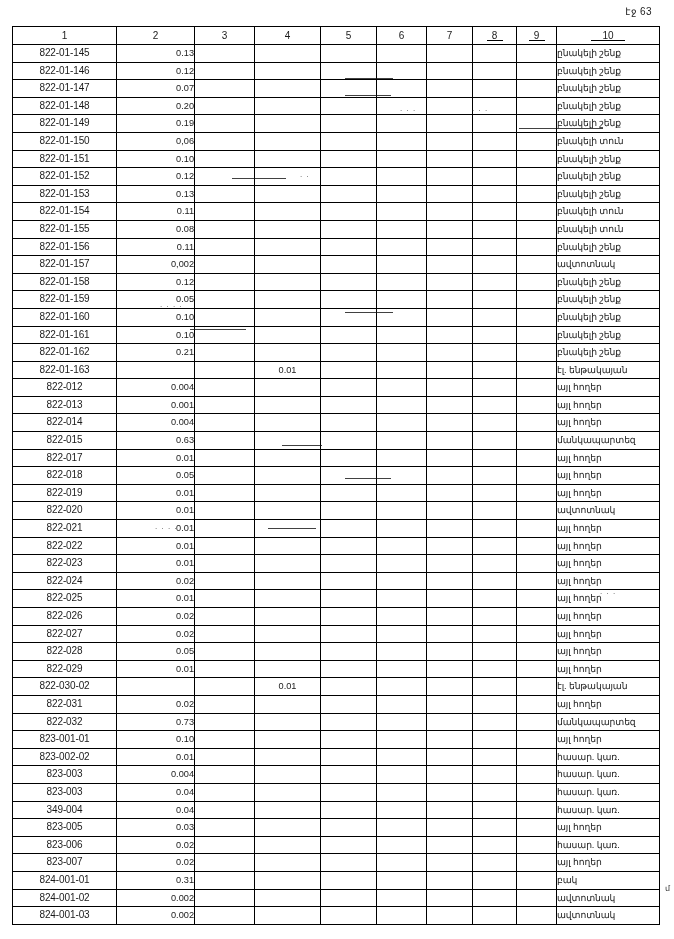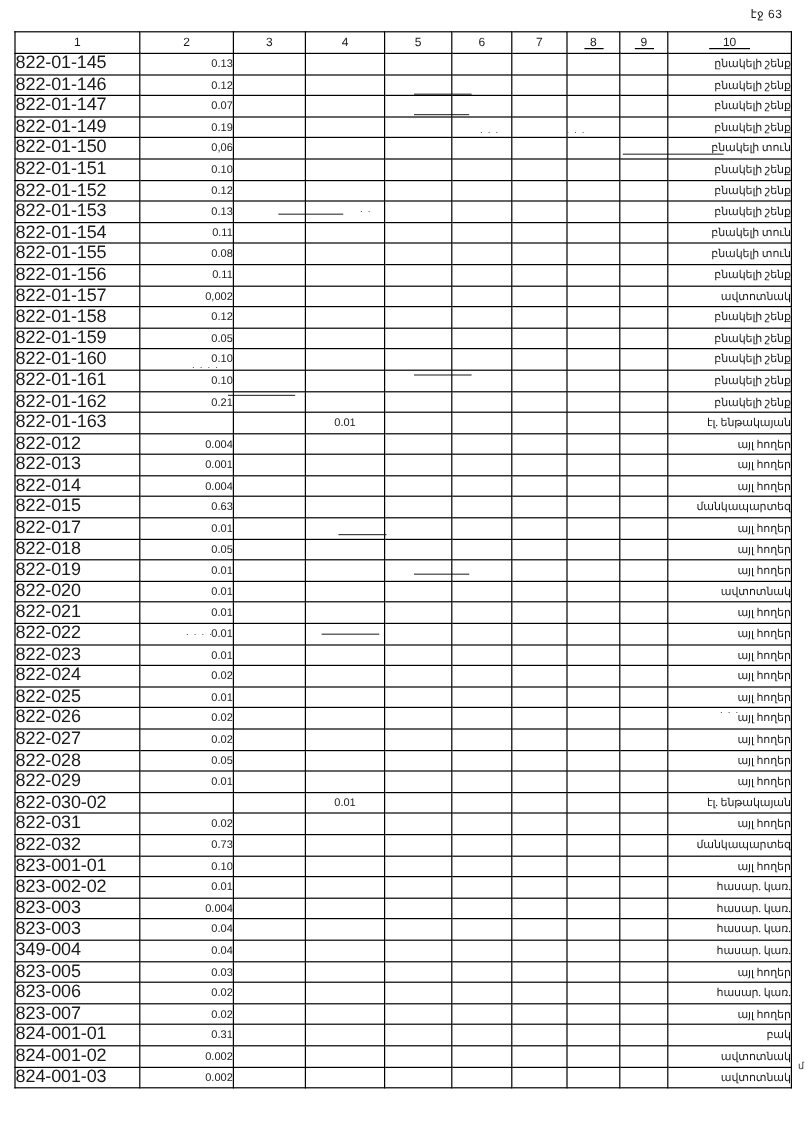--- a/index.html
+++ b/index.html
@@ -53,30 +53,30 @@
     overflow: hidden;
     white-space: nowrap;
   }
   table.grid th {
     font-weight: normal;
     text-align: center;
     font-size: 10px;
     height: 17px;
     line-height: 17px;
   }
-  .c0 { width: 104px; text-align: left; padding-left: 5px; font-size: 15px; letter-spacing: -0.1px; }
+  .c0 { width: 104px; text-align: center; padding-left: 5px; font-size: 10px; letter-spacing: -0.1px; }
   .c1 { width: 78px; text-align: right; font-size: 9.2px; }
   .c2 { width: 60px; }
   .c3 { width: 66px; text-align: center; font-size: 9.2px; }
   .c4 { width: 56px; }
   .c5 { width: 50px; }
   .c6 { width: 46px; }
   .c7 { width: 44px; }
   .c8 { width: 40px; }
-  .c9 { text-align: right; padding-left: 6px; font-size: 9.2px; letter-spacing: -0.1px; font-family: Liberation Serif, serif; }
+  .c9 { text-align: left; padding-left: 6px; font-size: 9.2px; letter-spacing: -0.1px; }
 
   .hdr-num { position: relative; }
   .hdr-num.ul::after {
     content: "";
     position: absolute;
     left: 50%;
     transform: translateX(-50%);
     bottom: 3px;
     width: 16px;
     border-bottom: 1px solid #000;
@@ -174,20 +174,32 @@
             <td class="c2"></td>
             <td class="c3"></td>
             <td class="c4"></td>
             <td class="c5"></td>
             <td class="c6"></td>
             <td class="c7"></td>
             <td class="c8"></td>
             <td class="c9">բնակելի շենք</td>
           </tr>
           <tr>
+            <td class="c0">822-01-148</td>
+            <td class="c1">0.20</td>
+            <td class="c2"></td>
+            <td class="c3"></td>
+            <td class="c4"></td>
+            <td class="c5"></td>
+            <td class="c6"></td>
+            <td class="c7"></td>
+            <td class="c8"></td>
+            <td class="c9">բնակելի շենք</td>
+          </tr>
+          <tr>
             <td class="c0">822-01-149</td>
             <td class="c1">0.19</td>
             <td class="c2"></td>
             <td class="c3"></td>
             <td class="c4"></td>
             <td class="c5"></td>
             <td class="c6"></td>
             <td class="c7"></td>
             <td class="c8"></td>
             <td class="c9">բնակելի շենք</td>

